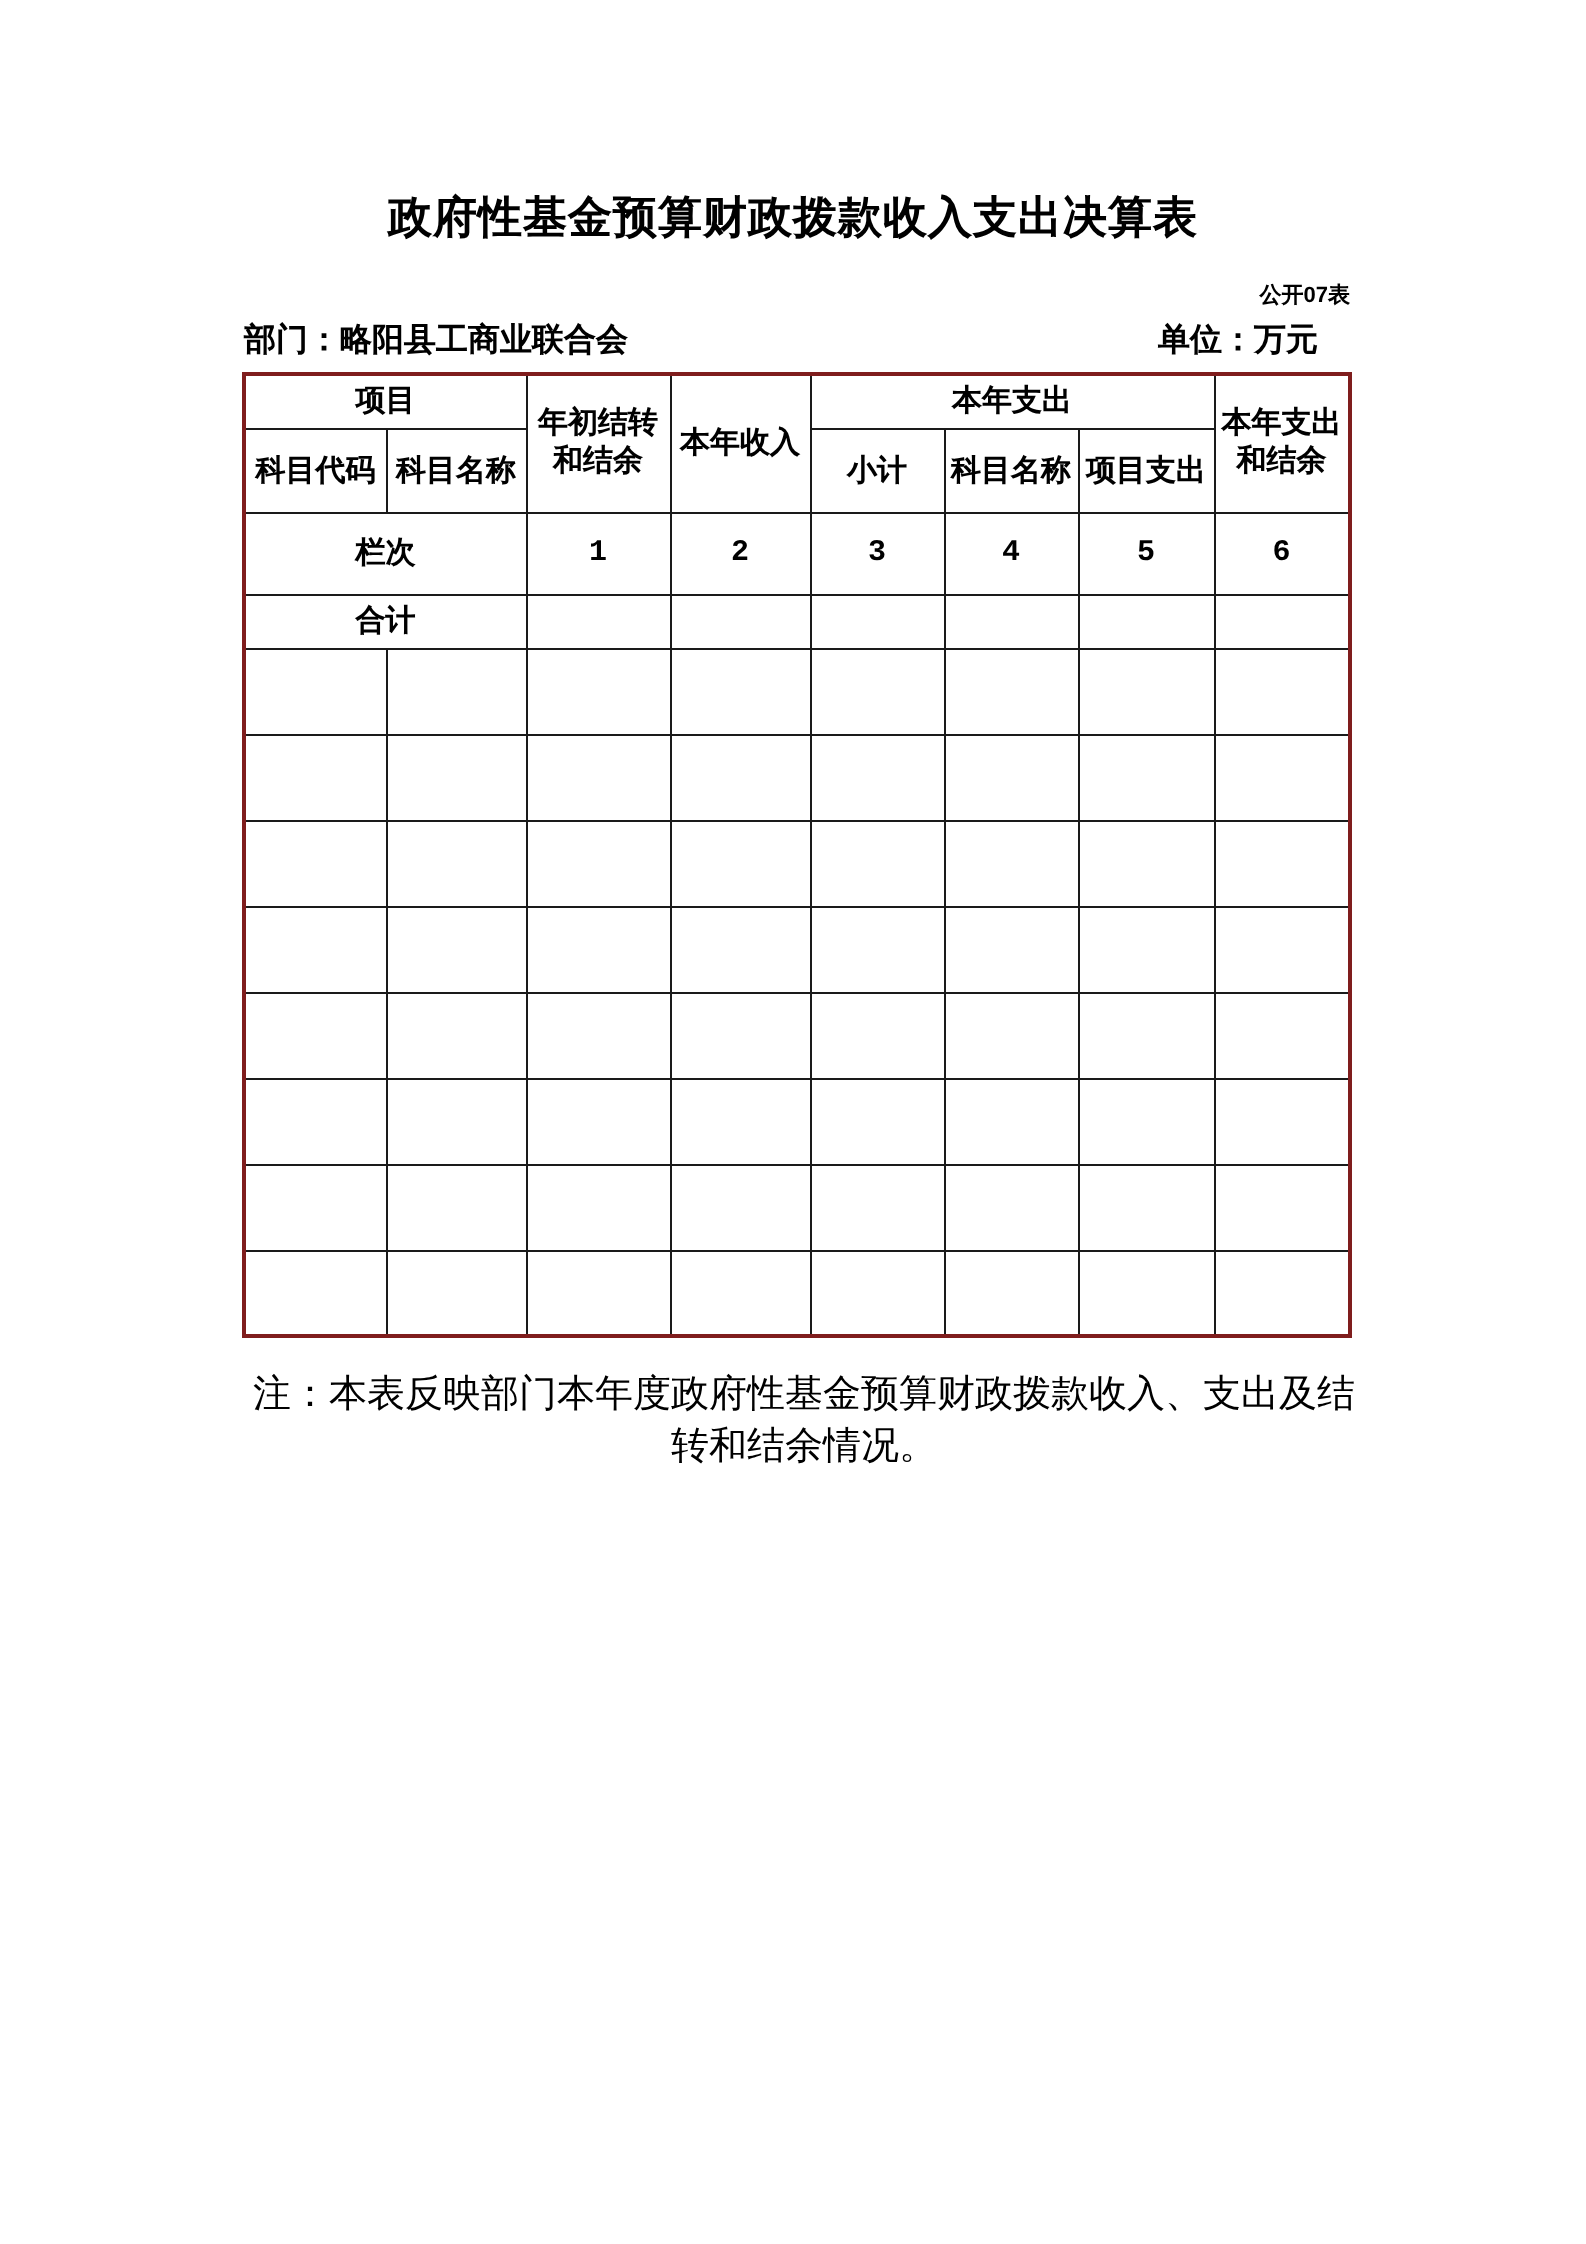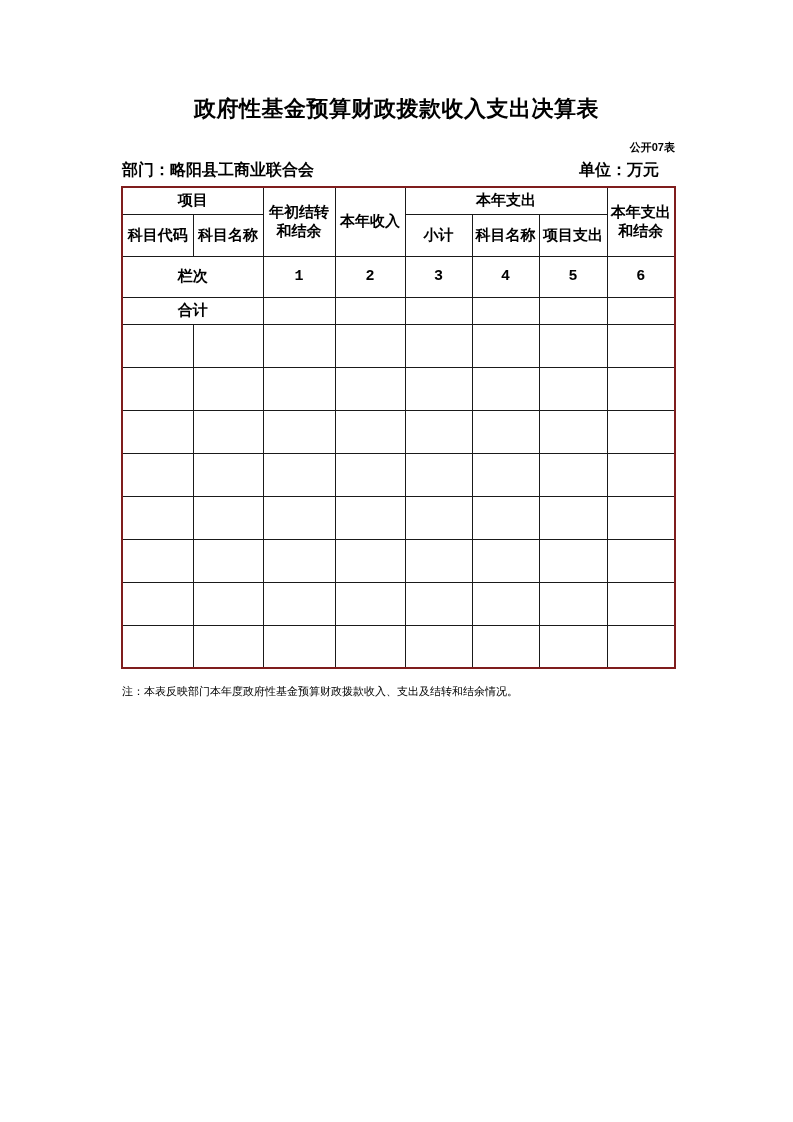--- a/index.html
+++ b/index.html
@@ -76,22 +76,23 @@
   tr.h-heji  { height: 27px; }
   tr.h-body  { height: 43px; }
   td.multiline { white-space: pre-line; line-height: 1.25; }
   td.col-index { font-weight: normal; }
   .note {
     position: absolute;
     top: 684px;
     left: 122px;
     width: 560px;
     font-family: "Liberation Serif", serif;
-    font-size: 11px;
+    font-size: 19px;
     font-weight: normal;
+    text-align: center;
   }
 </style>
 </head>
 <body>
 
 <div class="page">
 
   <div class="doc-title">政府性基金预算财政拨款收入支出决算表</div>
 
   <div class="form-code">公开07表</div>

